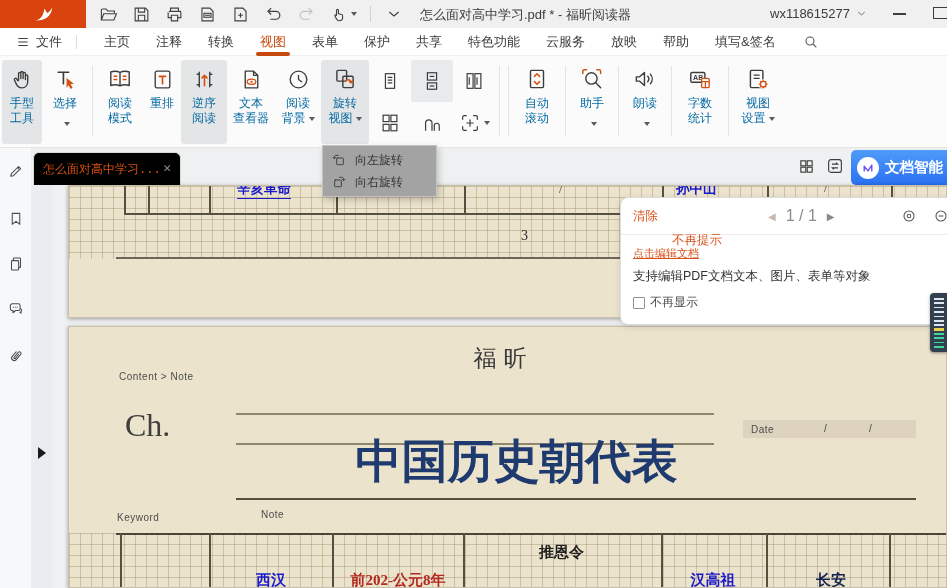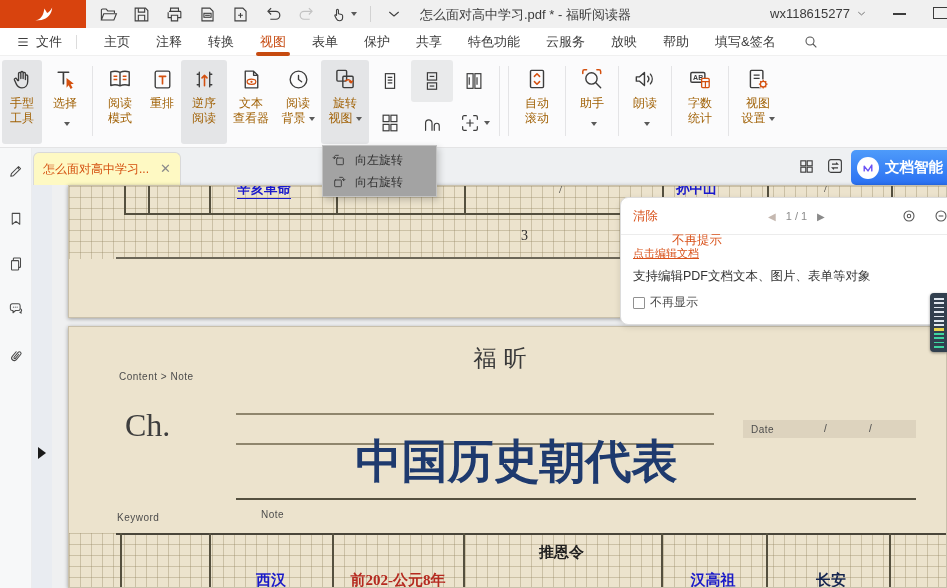--- a/index.html
+++ b/index.html
@@ -31,38 +31,38 @@
   .mb-item.active::after{content:"";position:absolute;left:50%;transform:translateX(-50%);bottom:0;
     width:34px;height:4px;border-radius:2px;background:#c64a10;}
   .mb-search{margin-left:14px;}
 
   
   .ribbon{left:0;top:56px;width:947px;height:92px;background:#fbfbfc;border-bottom:1px solid #e4e4e5;
           display:flex;align-items:flex-start;padding:4px 0 0 2px;}
   .rb{width:46px;height:84px;display:flex;flex-direction:column;align-items:center;padding-top:4px;border-radius:3px;}
   .rb.sel{background:#e4e5e7;}
   .rb-ic{height:30px;display:flex;align-items:center;}
-  .rb-label{font-size:12px;line-height:15px;text-align:center;white-space:pre-line;color:#a16207;margin-top:2px;}
+  .rb-label{font-size:12px;line-height:15px;text-align:center;white-space:pre-line;color:#0369a1;margin-top:2px;}
   .caret{display:inline-block;width:0;height:0;border-left:3.5px solid transparent;border-right:3.5px solid transparent;
          border-top:4px solid #5a5a5a;vertical-align:middle;margin-left:3px;}
   .caret-row{margin-top:3px;}
   .rb-div{width:1px;height:70px;background:#e4e4e6;margin:6px 4px 0 4px;}
   .vmgrid{width:126px;height:84px;display:grid;grid-template-columns:repeat(3,42px);grid-template-rows:42px 42px;}
   .vm{display:flex;align-items:center;justify-content:center;border-radius:3px;}
   .vm.active{background:#e9eaeb;}
 
   
   .dropdown{left:322px;top:145px;width:115px;background:#a3a3a3;border:1px solid #c3c3c3;
             box-shadow:2px 3px 7px rgba(0,0,0,.2);z-index:20;padding:3px 0;}
   .dd-item{height:22px;display:flex;align-items:center;gap:8px;padding-left:8px;font-size:12px;color:#333;}
 
   
   .tabrow{left:0;top:148px;width:947px;height:37px;background:#eef0f2;}
-  .doc-tab{left:33px;top:4px;width:148px;height:33px;background:#fef9c3;border:1px solid #d9d9d9;border-bottom:none;
-           border-radius:6px 6px 0 0;display:flex;align-items:center;padding:0 9px;font-size:12px;color:#d4500f;}
+  .doc-tab{left:33px;top:4px;width:148px;height:33px;background:#000000;border:1px solid #d9d9d9;border-bottom:none;
+           border-radius:6px 6px 0 0;display:flex;align-items:center;padding:0 9px;font-size:12px;color:#d4500f;font-family:Liberation Mono, monospace;}
   .tab-close{margin-left:auto;color:#8a8a8a;font-size:13px;line-height:12px;}
   .tr-ic{top:9px;width:18px;height:18px;}
   .ai-btn{left:851px;top:2px;width:100px;height:35px;background:linear-gradient(180deg,#4e9bfa,#2a70f2);
           border-radius:5px 0 0 5px;display:flex;align-items:center;color:#fff;font-size:14.5px;font-weight:bold;
           padding-left:6px;gap:6px;}
   .ai-logo{width:22px;height:22px;background:#fff;border-radius:50%;display:flex;align-items:center;justify-content:center;flex:0 0 22px;}
 
   
   .sidebar{left:0;top:148px;width:32px;height:440px;background:#f7f8f9;border-right:1px solid #ebecee;}
   .sb-ic{left:7px;width:18px;height:18px;}
@@ -557,21 +557,21 @@
       <span class="abs doc-serif" style="left:610px;top:244px;width:68px;text-align:center;font-size:15px;font-weight:bold;color:#1a1ac8;">汉高祖</span>
       <span class="abs doc-serif" style="left:728px;top:244px;width:68px;text-align:center;font-size:15px;font-weight:bold;color:#15254f;">长安</span>
     </div>
   </div>
 
   <div class="abs notice">
     <div class="nt-head">
       <span class="nt-orange">清除</span>
       <span class="nt-orange" style="margin-left:14px;margin-top:48px;">不再提示</span>
       <span class="nt-arrow" style="margin-left:46px;color:#c5b8b0;">◀</span>
-      <span style="margin:0 10px;color:#8c8c8c;font-size:11px;">1 / 1</span>
+      <span style="margin:0 10px;color:#8c8c8c;font-size:16px;">1 / 1</span>
       <span class="nt-arrow" style="color:#8a8a8a;">▶</span>
       <span class="icon" style="margin-left:auto;">
         <svg width="16" height="16" viewBox="0 0 24 24" fill="none" stroke="#555" stroke-width="1.6">
             <circle cx="12" cy="12" r="7.5"></circle>
             <circle cx="12" cy="12" r="2.6"></circle>
           </svg>
       </span>
       <span class="icon" style="margin-left:16px;margin-right:-8px;">
         <svg width="16" height="16" viewBox="0 0 24 24" fill="none" stroke="#555" stroke-width="1.6">
             <circle cx="12" cy="12" r="7.5"></circle>

